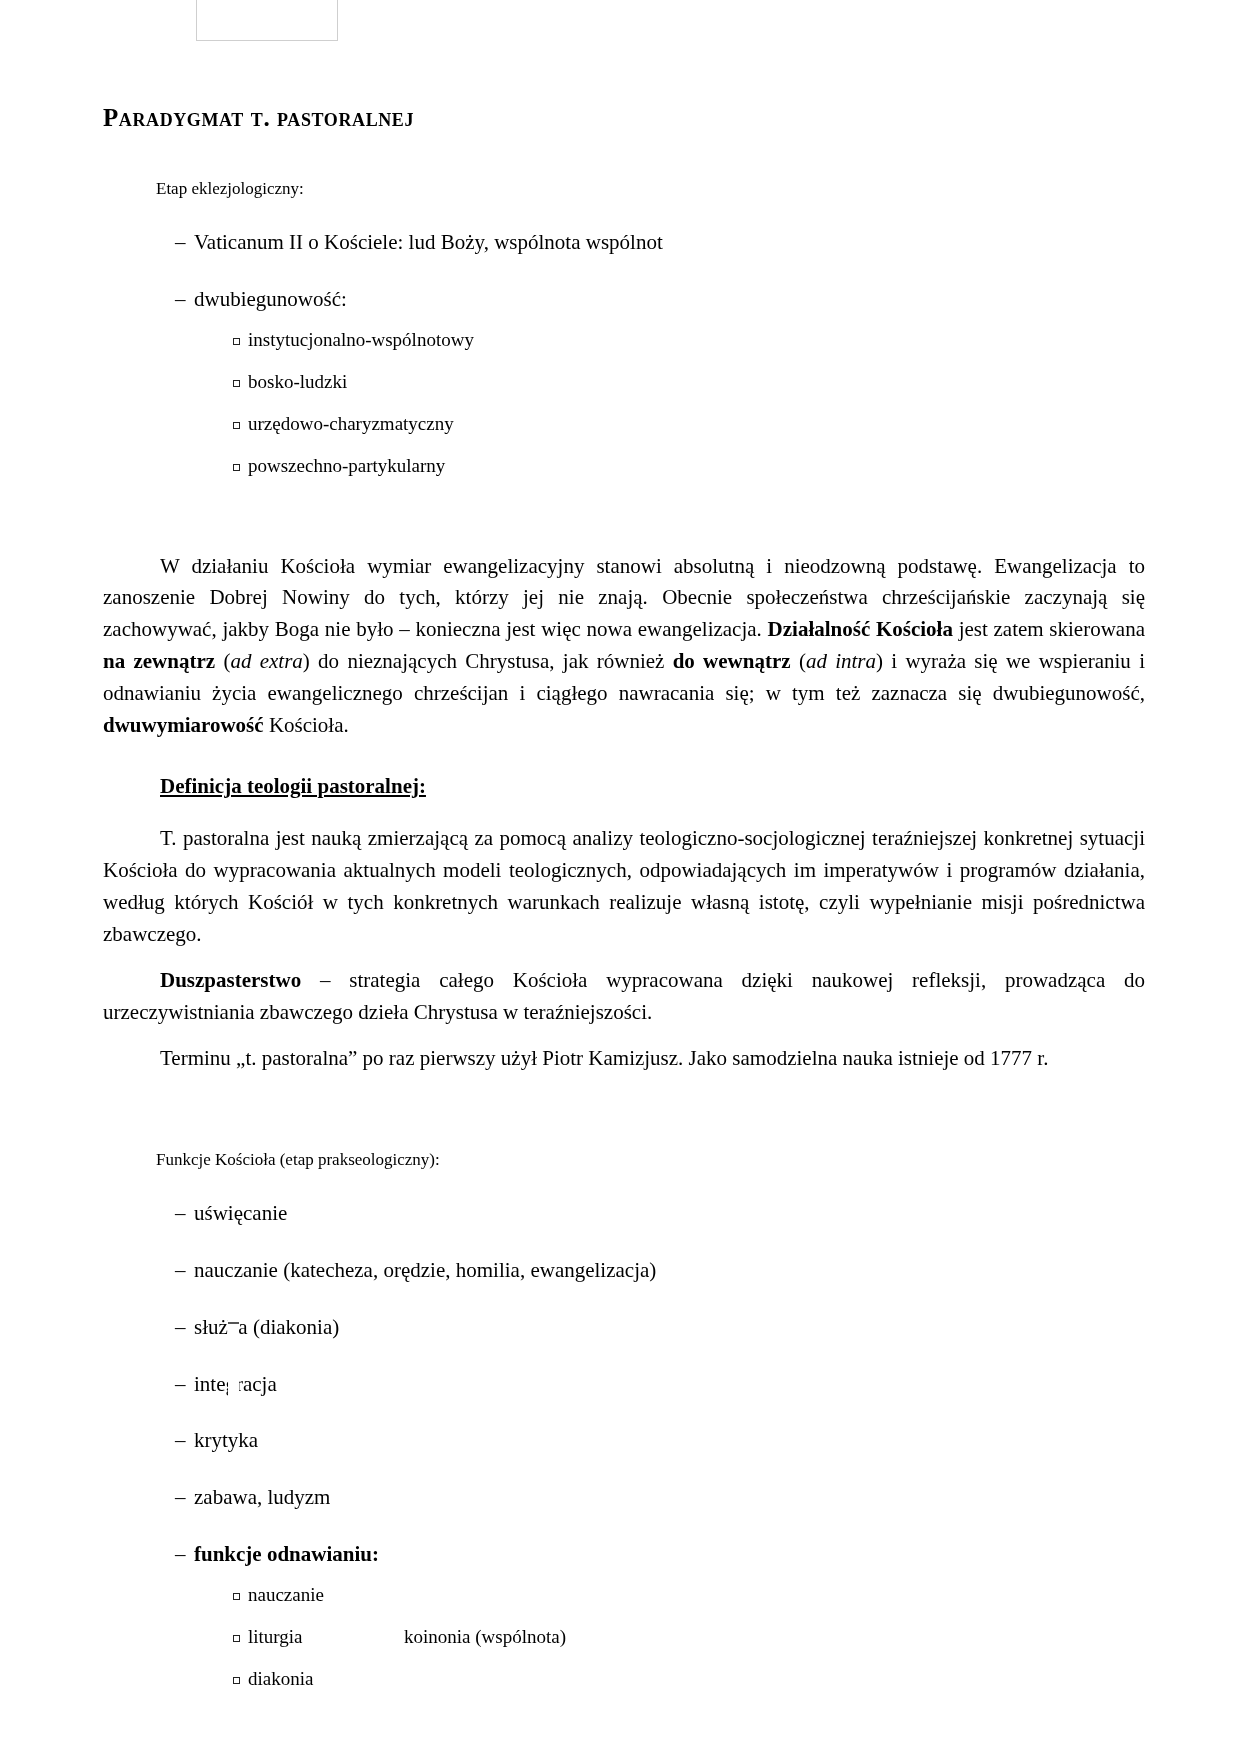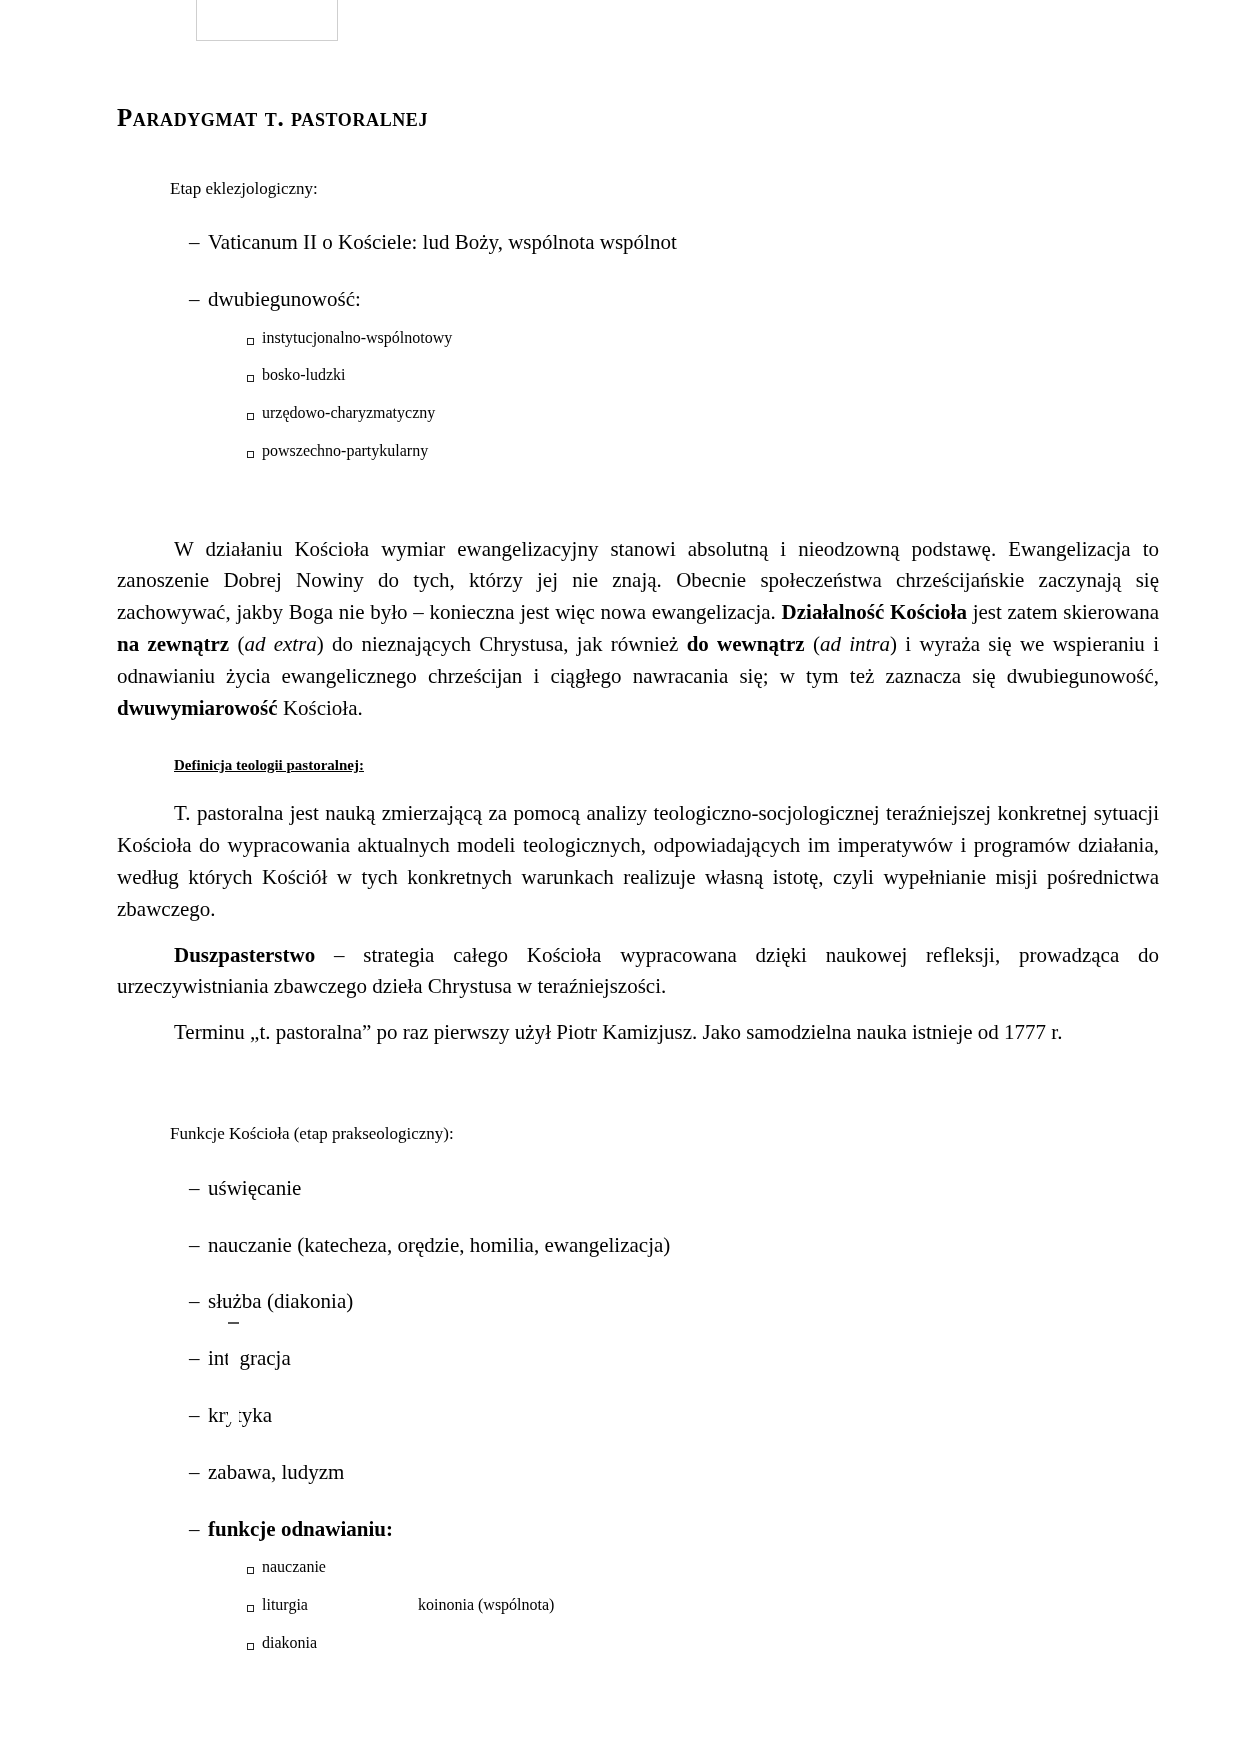--- a/index.html
+++ b/index.html
@@ -32,21 +32,21 @@
     position: absolute;
     left: 0;
     top: 0;
     width: 1240px;
     height: 1754px;
     padding: 0;
   }
 
   .content {
     position: absolute;
-    left: 117px;
+    left: 103px;
     top: 104px;
     width: 1042px;
   }
 
   h1.doc-title {
     font-size: 25px;
     font-weight: bold;
     font-variant: small-caps;
     letter-spacing: 0.6px;
     margin: 0 0 44px 0;
@@ -90,21 +90,21 @@
   ul.lvl1 > li.bold > .li-text {
     font-weight: bold;
   }
 
   ul.lvl2 {
     list-style: none;
     margin: 12px 0 0 0;
     padding: 0 0 0 38px;
   }
   ul.lvl2 > li {
-    font-size: 16px;
+    font-size: 19px;
     line-height: 1.42;
     position: relative;
     padding-left: 16px;
     margin-bottom: 15px;
   }
   ul.lvl2 > li::before {
     content: "";
     position: absolute;
     left: 1px;
     top: 11px;
@@ -132,21 +132,21 @@
     text-justify: inter-word;
     margin: 0 0 14px 0;
     text-indent: 57px;
     hyphens: none;
   }
   p.para.first-of-block {
     margin-top: 26px;
   }
 
   .heading-underline {
-    font-size: 15px;
+    font-size: 21px;
     font-weight: bold;
     text-decoration: underline;
     margin: 30px 0 22px 0;
     padding-left: 57px;
     line-height: 1.4;
   }
 
   b, strong { font-weight: bold; }
   i, em { font-style: italic; }
 

